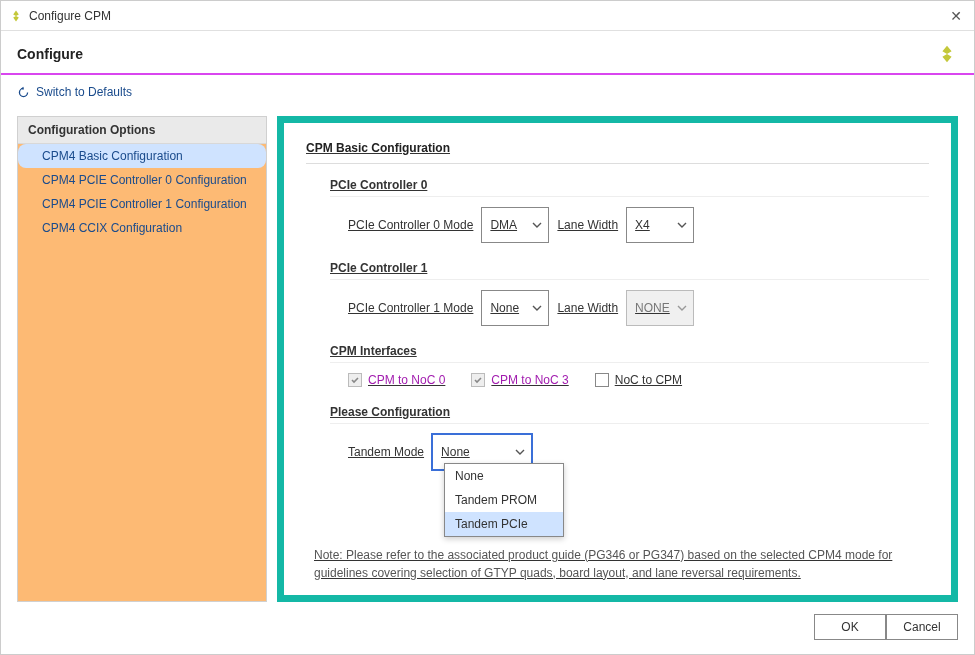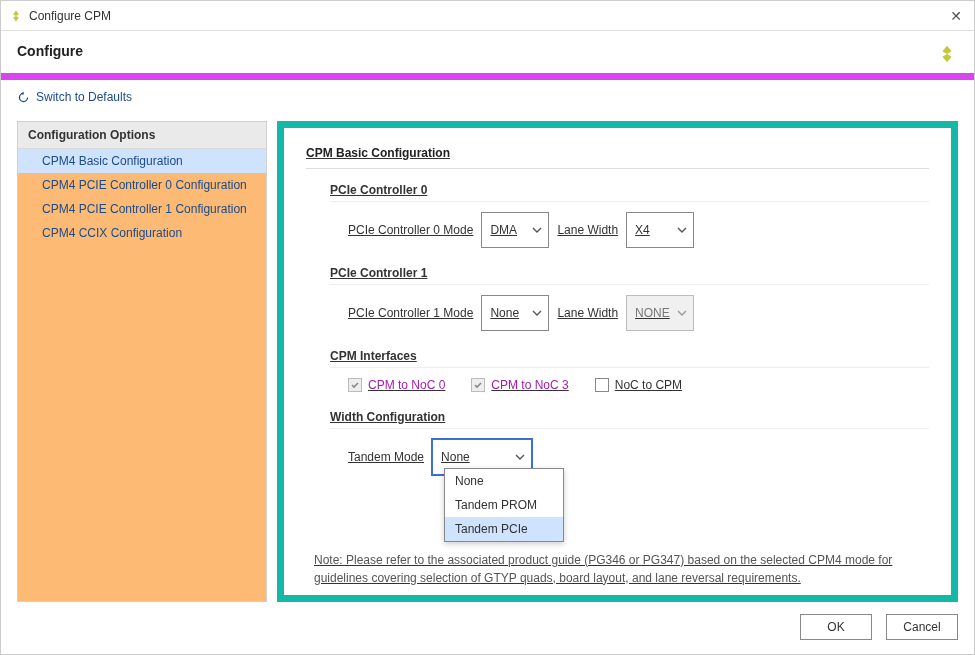--- a/index.html
+++ b/index.html
@@ -34,23 +34,23 @@
   .titlebar .title { flex: 0 0 auto; }
   .titlebar .spacer { flex: 1; }
   .close-x {
     font-size: 14px;
     color: #555;
     cursor: pointer;
     padding: 0 4px;
   }
   .header-row {
     display: flex;
-    align-items: flex-start;
+    align-items: center;
     padding: 12px 16px 8px 16px;
-    border-bottom: 7px solid #d946ef;
+    border-bottom: 2px solid #d946ef;
   }
   .page-title {
     font-weight: bold;
     font-size: 14px;
     color: #222;
     flex: 1;
   }
   .brand-icon {
     width: 22px; height: 22px;
   }
@@ -86,20 +86,21 @@
     font-weight: bold;
     border-bottom: 1px solid #d8d8d8;
     font-size: 12px;
   }
   .sidebar-item {
     padding: 5px 10px 5px 24px;
     color: #1a4b8c;
     cursor: pointer;
     font-size: 12px;
     white-space: nowrap;
+    border-radius: 8px;
   }
   .sidebar-item.selected {
     background: #cfe3ff;
     color: #1a4b8c;
   }
   .main-panel {
     flex: 1;
     border: 7px solid #14b8a6;
     padding: 18px 22px;
     position: relative;
@@ -212,21 +213,21 @@
     font-size: 12px;
     color: #555;
     line-height: 1.5;
     margin-top: 76px;
     margin-left: 8px;
   }
   .footer {
     padding: 12px 16px 14px 16px;
     display: flex;
     justify-content: flex-end;
-    gap: 14px;
+    gap: 0;
   }
   .btn {
     min-width: 72px;
     height: 26px;
     border: 1px solid #888;
     background: #fff;
     font-size: 12px;
     cursor: pointer;
     display: inline-flex;
     align-items: center;
@@ -360,21 +361,21 @@
             <span>CPM to NoC 3</span>
           </span>
           <span class="cb">
             <span class="cb-box"></span>
             <span>NoC to CPM</span>
           </span>
         </div>
       </div>
 
       <div class="subsection" style="position:relative;">
-        <div class="sub-title">Width Configuration</div>
+        <div class="sub-title">Please Configuration</div>
         <div class="sub-rule"></div>
         <div class="form-row">
           <span class="label">Tandem Mode</span>
           <span class="select focused" style="min-width:100px;">
             <span>None</span>
             <span class="chev">
                 <svg viewBox="0 0 10 10">
                   <path d="M1 3 L5 7 L9 3" fill="none" stroke="#555" stroke-width="1.4"></path>
                 </svg>
               </span>

